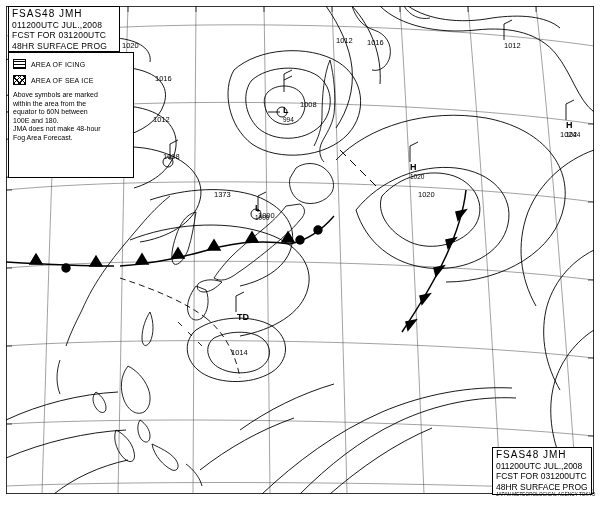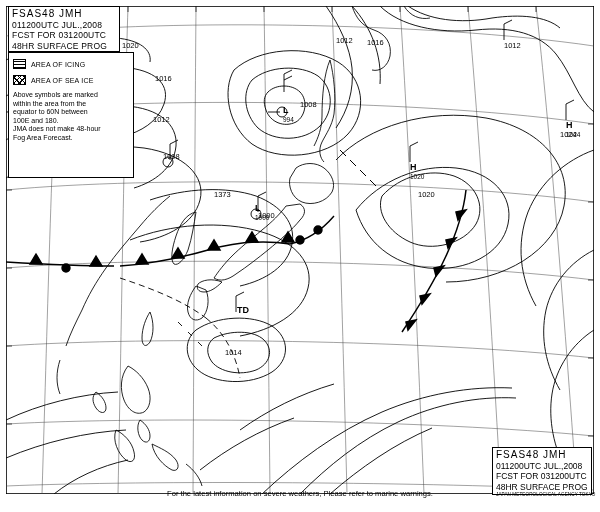--- a/index.html
+++ b/index.html
@@ -216,41 +216,41 @@
       <div class="lbl" style="left: 155px; top: 74px;">1016</div>
       <div class="lbl" style="left: 153px; top: 115px;">1012</div>
       <div class="lbl" style="left: 163px; top: 152px;">1008</div>
       <div class="lbl" style="left: 214px; top: 190px;">1373</div>
       <div class="lbl" style="left: 258px; top: 211px;">1000</div>
       <div class="lbl" style="left: 300px; top: 100px;">1008</div>
       <div class="lbl" style="left: 336px; top: 36px;">1012</div>
       <div class="lbl" style="left: 367px; top: 38px;">1016</div>
       <div class="lbl" style="left: 418px; top: 190px;">1020</div>
       <div class="lbl" style="left: 560px; top: 130px;">1024</div>
-      <div class="lbl" style="left: 225px; top: 348px;">1014</div>
+      <div class="lbl" style="left: 231px; top: 348px;">1014</div>
       <div class="lbl" style="left: 504px; top: 41px;">1012</div>
     </div>
   <div id="system-labels">
       <div style="position: absolute; left: 283px; top: 105px;">
         <div class="lbl big" style="position: relative; font-weight: bold;">L</div>
         <div class="lbl sm" style="position: relative; margin-top: 1px;">994</div>
       </div>
       <div style="position: absolute; left: 255px; top: 203px;">
         <div class="lbl big" style="position: relative; font-weight: bold;">L</div>
         <div class="lbl sm" style="position: relative; margin-top: 1px;">1000</div>
       </div>
       <div style="position: absolute; left: 410px; top: 162px;">
         <div class="lbl big" style="position: relative; font-weight: bold;">H</div>
         <div class="lbl sm" style="position: relative; margin-top: 1px;">1020</div>
       </div>
       <div style="position: absolute; left: 566px; top: 120px;">
         <div class="lbl big" style="position: relative; font-weight: bold;">H</div>
         <div class="lbl sm" style="position: relative; margin-top: 1px;">1024</div>
       </div>
-      <div style="position: absolute; left: 237px; top: 305px;">
+      <div style="position: absolute; left: 237px; top: 312px;">
         <div class="lbl big" style="position: relative; font-weight: bold;">TD</div>
       </div>
     </div>
 
   <div class="panel" id="header-block">
     <div class="l1">FSAS48  JMH</div>
     <div>011200UTC JUL.,2008</div>
     <div>FCST FOR 031200UTC</div>
     <div>48HR SURFACE PROG</div>
   </div>
@@ -273,15 +273,14 @@
   </div>
 
   <div class="panel" id="stamp-block">
     <div class="l1">FSAS48  JMH</div>
     <div>011200UTC JUL.,2008</div>
     <div>FCST FOR 031200UTC</div>
     <div>48HR SURFACE PROG</div>
     <div class="tiny">JAPAN METEOROLOGICAL AGENCY TOKYO</div>
   </div>
 
-  <div id="caption">For the latest information on severe weathers, Please refer to marine warnings.</div>
 
 </div>
 
 </body></html>

